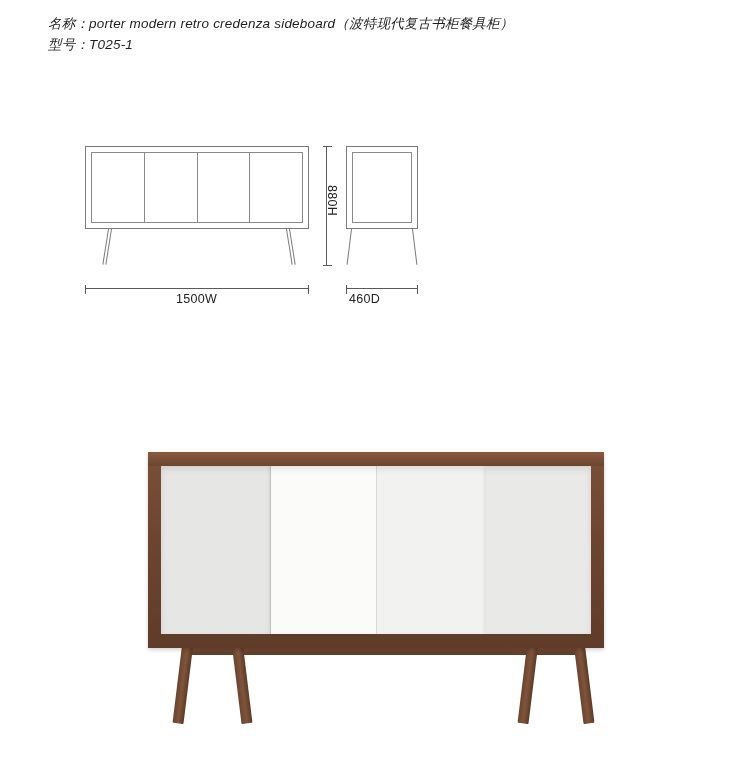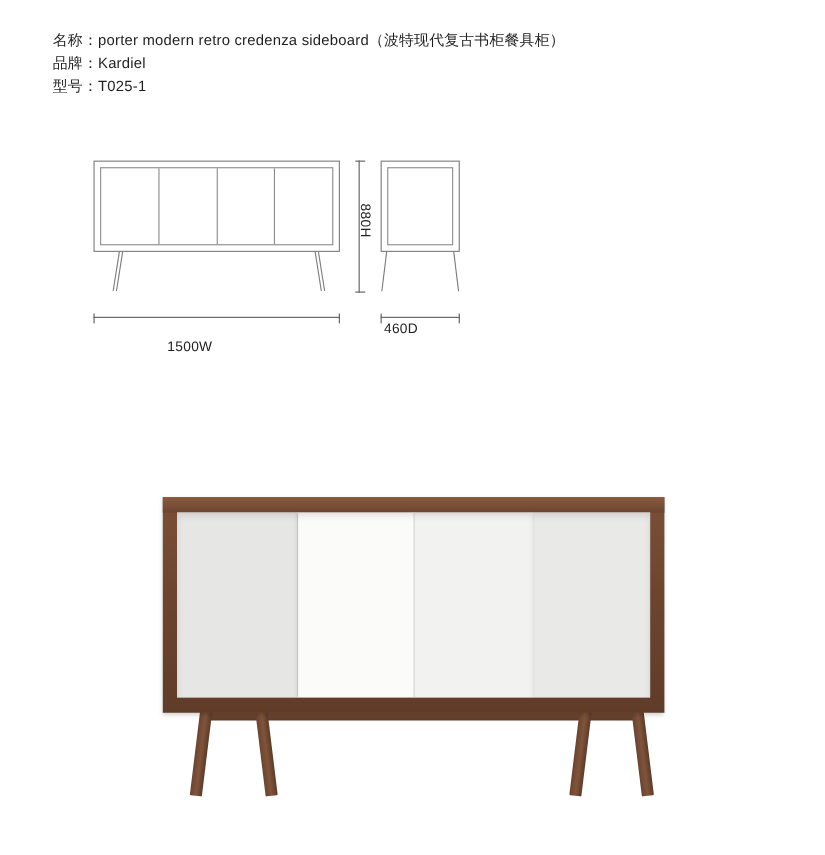--- a/index.html
+++ b/index.html
@@ -13,22 +13,23 @@
     position: relative;
     font-family: "Liberation Sans", sans-serif;
     color: #222222;
     overflow: hidden;
   }
 
   
   .spec-list {
     position: absolute;
     left: 48px;
-    top: 26px;
+    top: 13px;
     width: 660px;
+    font-style: italic;
   }
   .spec-line {
     font-size: 13.5px;
     line-height: 21px;
     color: #1f1f1f;
     white-space: nowrap;
     letter-spacing: 0.2px;
   }
 
   
@@ -172,21 +173,21 @@
   }
   .dim-h::before { top: 0; }
   .dim-h::after { top: 119px; }
 
   .dim-label {
     position: absolute;
     font-size: 12.5px;
     color: #222222;
     letter-spacing: 0.3px;
   }
-  .dim-label-w { left: 104px; top: 152px; margin-top: 16px; }
+  .dim-label-w { left: 128px; top: 152px; }
   .dim-label-d { left: 301px; top: 152px; }
   .dim-label-h {
     left: 277px; top: 45px;
     writing-mode: vertical-rl;
     text-orientation: mixed;
   }
 
   
   .photo {
     position: absolute;
@@ -253,21 +254,20 @@
     width: 390px;
     height: 9px;
     background: linear-gradient(180deg, #7b5038 0%, #5e3b28 100%);
   }
 </style>
 </head>
 <body>
 
 <div class="spec-list">
   <div class="spec-line">名称：porter modern retro credenza sideboard（波特现代复古书柜餐具柜）</div>
-  <div class="spec-line">品牌：Kardiel</div>
   <div class="spec-line">型号：T025-1</div>
 </div>
 
 <div class="drawing">
 
   <div class="front-elev">
     <div class="front-inner">
       <div class="front-panel"></div>
       <div class="front-panel"></div>
       <div class="front-panel"></div>

